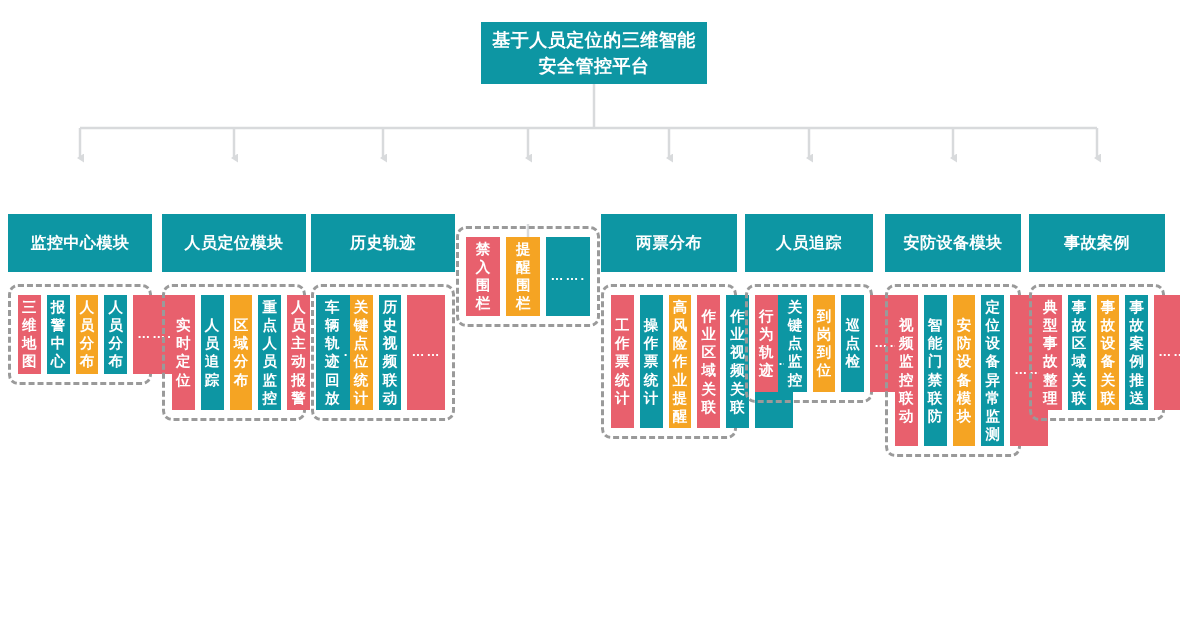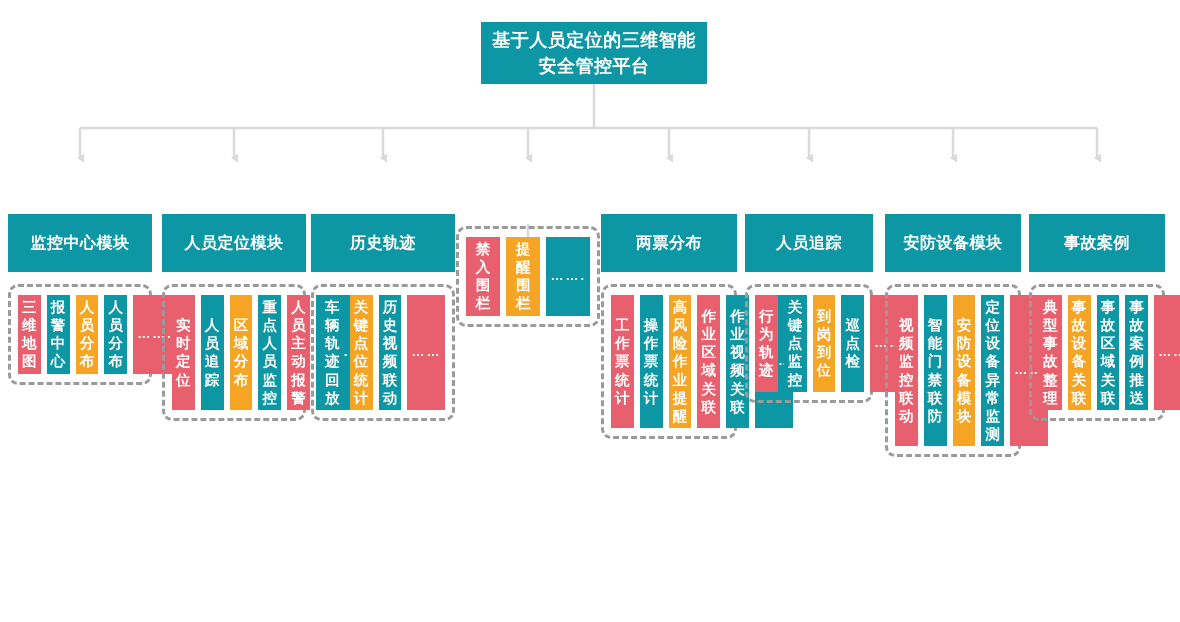--- a/index.html
+++ b/index.html
@@ -220,19 +220,19 @@
         <div class="leaf teal">智能门禁联防</div>
         <div class="leaf orange">安防设备模块</div>
         <div class="leaf teal">定位设备异常监测</div>
         <div class="leaf red ellipsis">……</div>
       </div>
     </div>
     <div class="column" style="left: 1029px; width: 136px;">
       <div class="module-header">事故案例</div>
       <div class="group-box">
         <div class="leaf red">典型事故整理</div>
+        <div class="leaf teal">事故区域关联</div>
         <div class="leaf orange">事故设备关联</div>
-        <div class="leaf teal">事故区域关联</div>
         <div class="leaf teal">事故案例推送</div>
         <div class="leaf red ellipsis">……</div>
       </div>
     </div>
   </div>
 
 </body></html>

